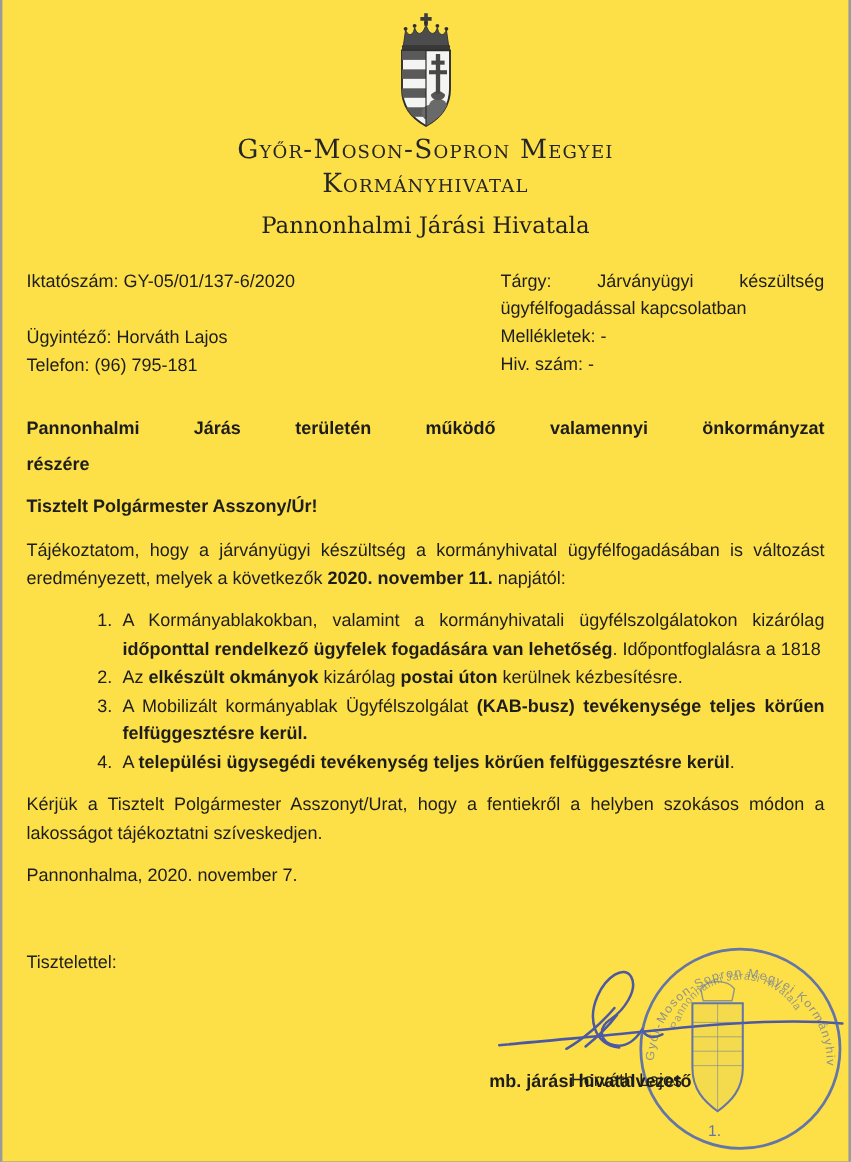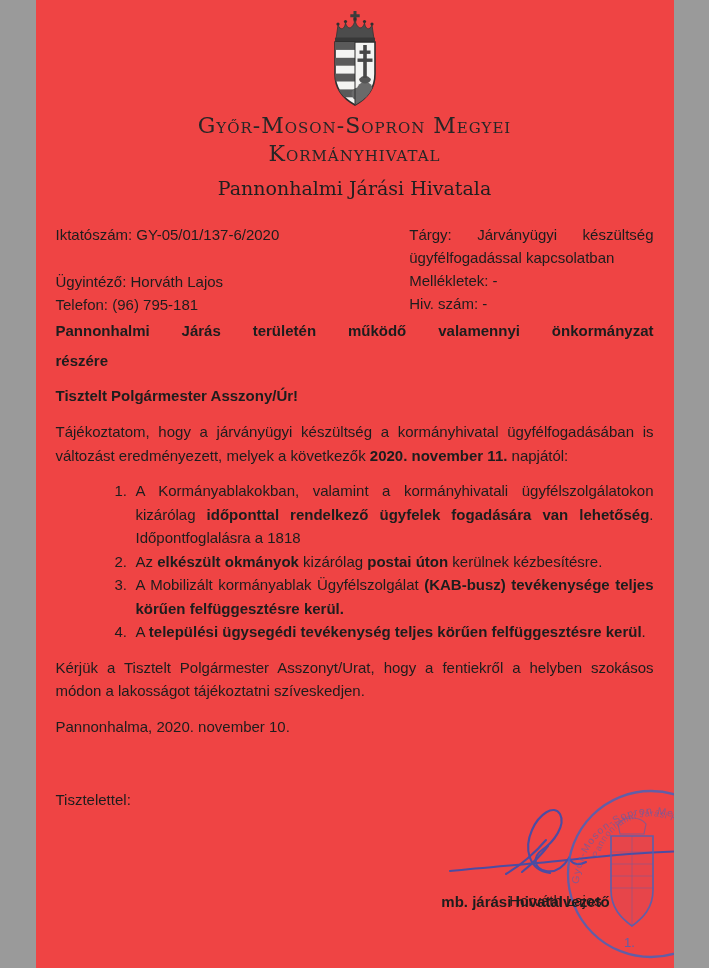--- a/index.html
+++ b/index.html
@@ -1,20 +1,20 @@
 <!DOCTYPE html>
 <html lang="hu"><head>
 <meta charset="utf-8">
 <style>
   html,body{margin:0;padding:0;background:#9a9a9a;}
   .page{
     position:relative;
-    width:638px;height:968px;
+    width:705px;height:968px;
     margin:0 auto;
-    background:#ef4444;
+    background:#fde047;
     color:#1d1d1d;
     font-family:"Liberation Sans",sans-serif;
     font-size:15px;
     overflow:hidden;
   }
   .content{padding:10px 20px 0 20px;}
   .b{font-weight:bold;}
 
   
   .crest{display:block;margin:0 auto;}
@@ -37,21 +37,21 @@
   }
 
   
   .refs{display:flex;justify-content:space-between;margin-top:24px;line-height:23px;gap:28px;}
   .refs-left{width:360px;}
   .refs-left .gap{height:24px;}
   .refs-right{width:270px;}
   .subject{text-align:justify;}
 
   
-  .recipient{font-weight:bold;line-height:30px;}
+  .recipient{font-weight:bold;margin-top:27px;line-height:30px;}
   .recipient .l1{text-align:justify;text-align-last:justify;}
   .salutation{font-weight:bold;margin-top:11px;}
   .para{text-align:justify;line-height:23.5px;margin-top:16px;}
   ol.points{margin:12px 0 0 0;padding-left:80px;line-height:23.5px;}
   ol.points li{list-style:none;position:relative;text-align:justify;}
   ol.points .num{position:absolute;left:-21px;top:0;}
   .closing{margin-top:12px;text-align:justify;line-height:23.5px;}
   .dateline{margin-top:15px;}
   .regards{margin-top:56px;}
 
@@ -150,21 +150,21 @@
         <span><span>A Mobilizált kormányablak Ügyfélszolgálat </span><span class="b">(KAB-busz) tevékenysége teljes körűen felfüggesztésre kerül.</span></span>
       </li>
       <li>
         <span class="num">4.</span>
         <span><span>A </span><span class="b">települési ügysegédi tevékenység teljes körűen felfüggesztésre kerül</span><span>.</span></span>
       </li>
     </ol>
 
     <div class="closing">Kérjük a Tisztelt Polgármester Asszonyt/Urat, hogy a fentiekről a helyben szokásos módon a lakosságot tájékoztatni szíveskedjen.</div>
 
-    <div class="dateline">Pannonhalma, 2020. november 10.</div>
+    <div class="dateline">Pannonhalma, 2020. november 7.</div>
 
     <div class="regards">Tisztelettel:</div>
   </div>
 
   <svg class="signature-svg" width="300" height="112" viewBox="0 0 300 112">
     <g fill="none" stroke="#3f4daa" stroke-width="2.1" stroke-linecap="round" opacity="0.92">
       <path d="M8,91 C60,86 110,82 135,79 C180,74 245,68 294,73"></path>
       <path d="M108,93 C86,90 82,68 90,50 C97,34 112,24 118,34 C124,45 112,62 100,70 C90,77 92,89 104,91 C114,93 122,86 127,78 C130,84 136,86 144,82"></path>
       <path d="M64,94 C78,86 94,72 104,60"></path>
       <path d="M80,92 C90,84 100,74 106,66"></path>

